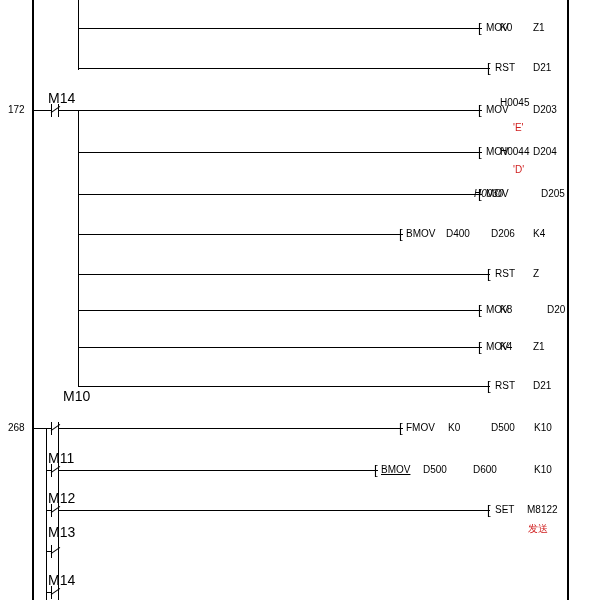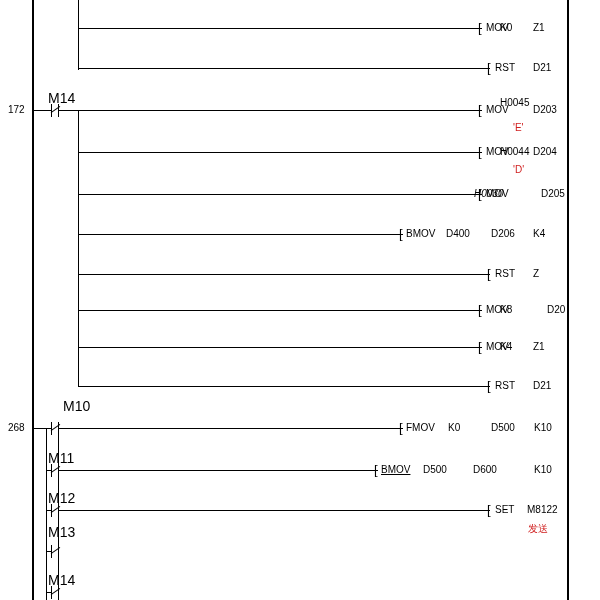--- a/index.html
+++ b/index.html
@@ -165,21 +165,21 @@
   <div class="instr" style="left:486px; top:341px;">MOV</div>
   <div class="instr" style="left:500px; top:341px;">K4</div>
   <div class="instr" style="left:533px; top:341px;">Z1</div>
 
   <div class="brkt" style="left:487px; top:379px;">[</div>
   <div class="instr" style="left:495px; top:380px;">RST</div>
   <div class="instr" style="left:533px; top:380px;">D21</div>
 
   <div class="step-num" style="left:8px; top:422px; width:22px;">268</div>
 
-  <div class="contact-name" style="left:48px; top:398px;padding-left:15px;">M10</div>
+  <div class="contact-name" style="left:48px; top:388px;padding-left:15px;">M10</div>
   <div class="contact" style="left:51px; top:422px; width:8px; height:13px;">
     <div class="bar left"></div>
     <div class="bar right"></div>
     <div class="slash"></div>
   </div>
   <div class="hline" style="left:33px; top:428px; width:19px;"></div>
   <div class="hline" style="left:58px; top:428px; width:345px;"></div>
 
   <div class="contact-name" style="left:48px; top:450px;">M11</div>
   <div class="contact" style="left:51px; top:464px; width:8px; height:13px;">

